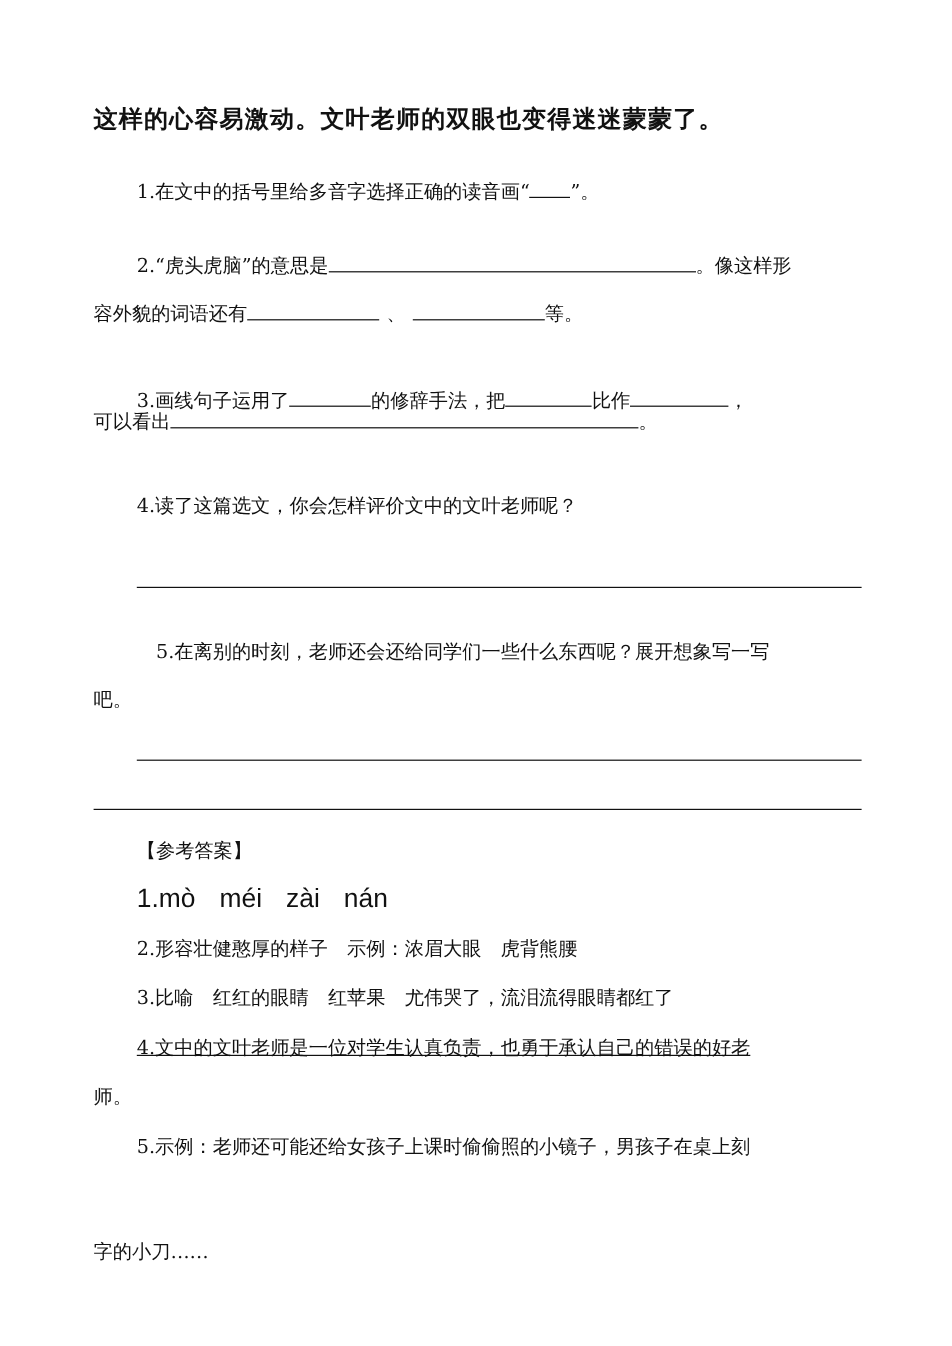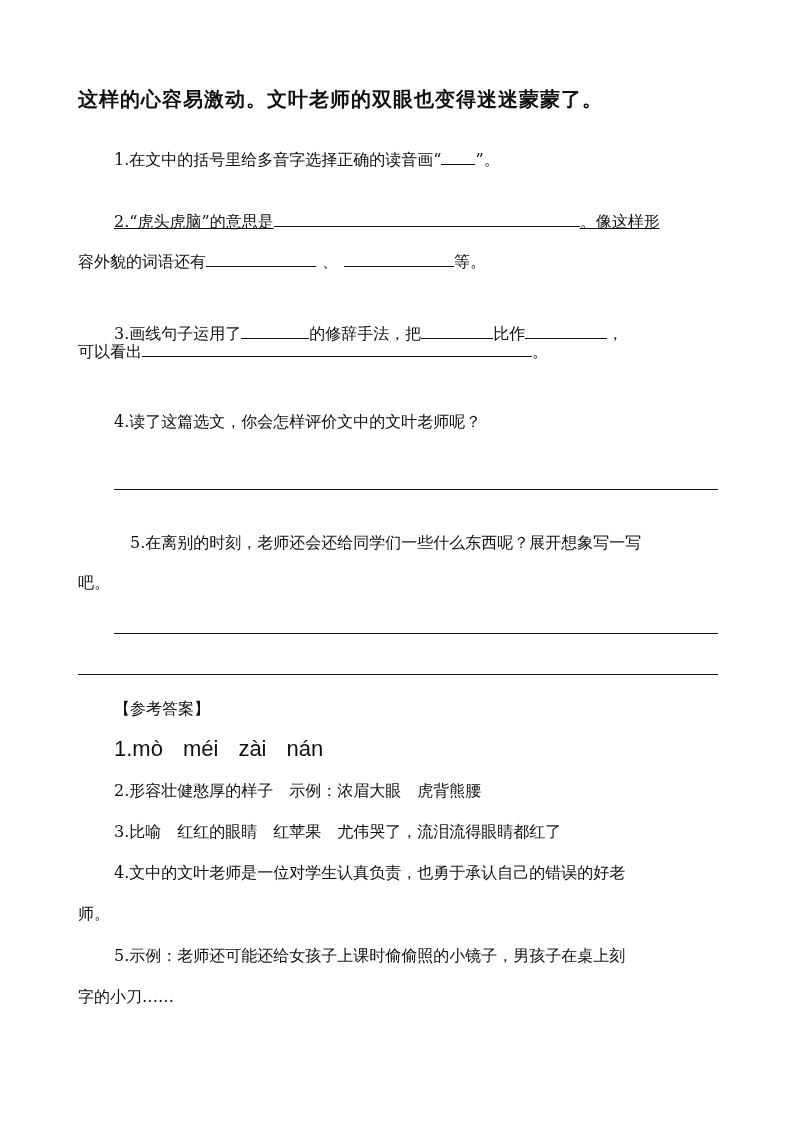--- a/index.html
+++ b/index.html
@@ -15,21 +15,21 @@
 </style>
 </head>
 <body>
 
 <div class="line bold" style="top:89px;">这样的心容易激动。文叶老师的双眼也变得迷迷蒙蒙了。</div>
 
 <div class="line ind" style="top:148px;text-align:center;">
   <span>1.在文中的括号里给多音字选择正确的读音画“</span><span class="blank" style="width:34px;"></span><span>”。</span>
 </div>
 
-<div class="line ind" style="top:210px;text-decoration:underline;">
+<div class="line ind" style="top:210px;">
   <span>2.“虎头虎脑”的意思是</span><span class="blank" style="width:306px;"></span><span>。像这样形</span>
 </div>
 <div class="line" style="top:250px;">
   <span>容外貌的词语还有</span><span class="blank" style="width:110px;"></span><span style="margin:0 6px;">、</span><span class="blank" style="width:110px;"></span><span>等。</span>
 </div>
 
 <div class="line ind" style="top:322px;">
   <span>3.画线句子运用了</span><span class="blank" style="width:68px;"></span><span>的修辞手法，把</span><span class="blank" style="width:72px;"></span><span>比作</span><span class="blank" style="width:82px;"></span><span>，</span>
 </div>
 <div class="line" style="top:340px;">
@@ -43,16 +43,16 @@
 <div class="line" style="top:573px;">吧。</div>
 <div class="rule" style="left:114px; width:604px; top:633px;"></div>
 <div class="rule" style="left:78px; width:640px; top:674px;"></div>
 
 <div class="line ind" style="top:699px;">【参考答案】</div>
 <div class="line ind pinyin" style="top:739px;">
   <span>1.</span><span>mò</span><span class="gap"></span><span>méi</span><span class="gap"></span><span>zài</span><span class="gap"></span><span>nán</span>
 </div>
 <div class="line ind" style="top:781px;">2.形容壮健憨厚的样子　示例：浓眉大眼　虎背熊腰</div>
 <div class="line ind" style="top:822px;">3.比喻　红红的眼睛　红苹果　尤伟哭了，流泪流得眼睛都红了</div>
-<div class="line ind" style="top:863px;">4.文中的文叶老师是一位对学生认真负责，也勇于承认自己的错误的好老</div>
+<div class="line ind" style="top:863px;text-decoration:underline;">4.文中的文叶老师是一位对学生认真负责，也勇于承认自己的错误的好老</div>
 <div class="line" style="top:904px;">师。</div>
 <div class="line ind" style="top:946px;">5.示例：老师还可能还给女孩子上课时偷偷照的小镜子，男孩子在桌上刻</div>
-<div class="line" style="top:987px;">字的小刀……</div>
+<div class="line" style="top:1033px;">字的小刀……</div>
 
 </body></html>

